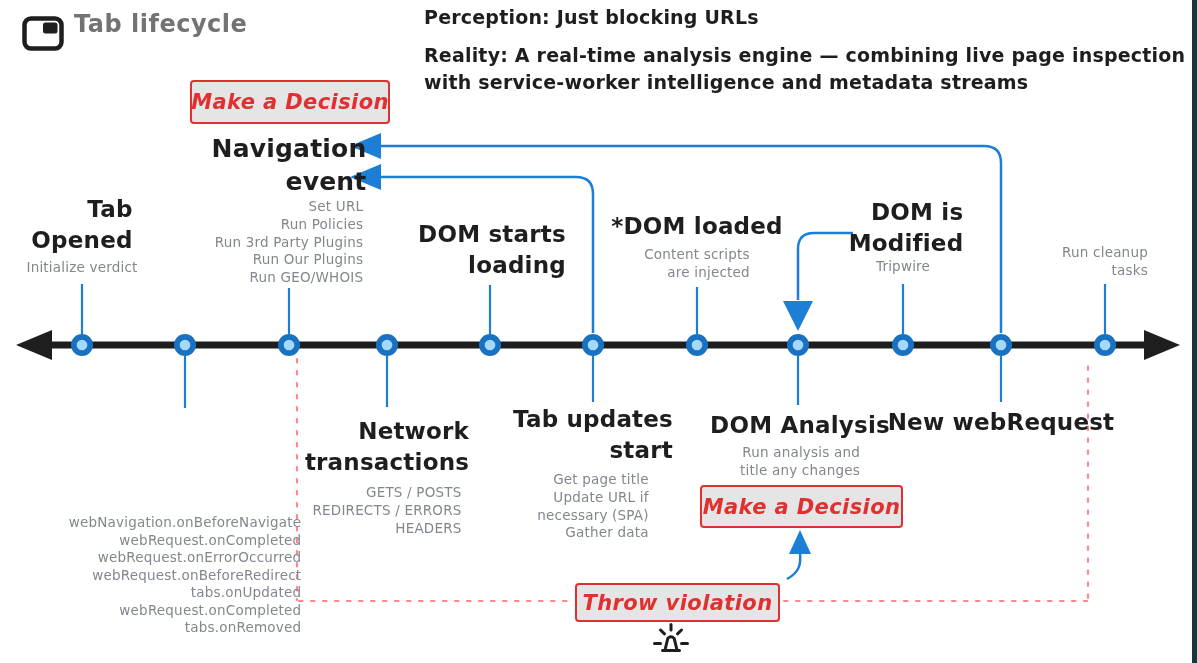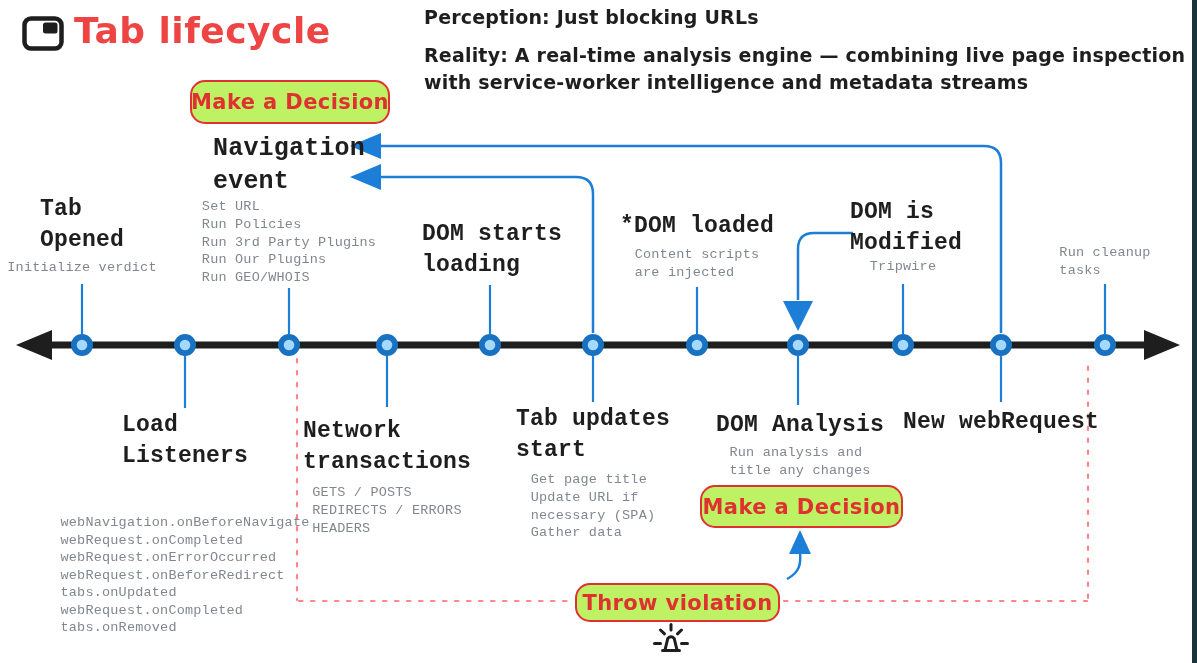--- a/index.html
+++ b/index.html
@@ -1,31 +1,32 @@
 <!DOCTYPE html>
 <html><head>
 <meta charset="utf-8">
 <style>
   html,body{margin:0;padding:0;background:#ffffff;}
   #canvas{
     position:relative;width:1197px;height:663px;background:#ffffff;
     overflow:hidden;font-family:"DejaVu Sans","Liberation Sans",sans-serif;color:#1e1e1e;
   }
   .abs{position:absolute;}
-  .centered{transform:translateX(-50%);text-align:left;white-space:pre-line;width:max-content;font-family:Liberation Mono, monospace;}
+  .centered{transform:translateX(-50%);text-align:right;white-space:pre-line;width:max-content;}
   .title-lbl{font-size:23px;font-weight:600;line-height:1.33;color:#1e1e1e;letter-spacing:.2px;}
   .title-lbl.big{font-size:25px;}
   .note-lbl{font-size:13.5px;font-weight:500;line-height:1.32;color:#82878f;letter-spacing:.2px;}
-  .hdr-title{font-size:36px;font-weight:600;letter-spacing:.5px;color:#ef4444;white-space:nowrap;}
+  .hdr-title{font-size:24px;font-weight:600;letter-spacing:.5px;color:#737373;white-space:nowrap;}
   .hdr-note{font-size:19px;font-weight:600;line-height:1.42;color:#1e1e1e;white-space:pre-line;letter-spacing:.2px;}
   .pill{
     display:flex;align-items:center;justify-content:center;
-    border:2.2px solid #e03131;border-radius:15px;background:#bef264;
+    border:2.2px solid #e03131;border-radius:4px;background:#e5e5e5;
     color:#e03131;font-size:21px;font-weight:700;letter-spacing:.4px;white-space:nowrap;
     box-sizing:border-box;
+    font-style:italic;
   }
   .edge-strip{position:absolute;top:0;right:0;width:5px;height:663px;background:#1b333b;}
   svg{display:block;}
 </style>
 </head>
 <body>
 
 <div id="canvas">
 
   <svg class="abs" style="left:0;top:0;" width="1197" height="663" viewBox="0 0 1197 663">
@@ -130,22 +131,20 @@
   <div class="abs centered note-lbl" style="left:697px;top:246px;">Content scripts
 are injected</div>
 
   <div class="abs centered title-lbl" style="left:906px;top:197px;">DOM is
 Modified</div>
   <div class="abs centered note-lbl" style="left:903px;top:258px;">Tripwire</div>
 
   <div class="abs centered note-lbl" style="left:1105px;top:244px;">Run cleanup
 tasks</div>
 
-  <div class="abs centered title-lbl" style="left:185px;top:410px;">Load
-Listeners</div>
   <div class="abs centered note-lbl" style="left:185px;top:478px;line-height:1.3;margin-top:36px;">webNavigation.onBeforeNavigate
 webRequest.onCompleted
 webRequest.onErrorOccurred
 webRequest.onBeforeRedirect
 tabs.onUpdated
 webRequest.onCompleted
 tabs.onRemoved</div>
 
   <div class="abs centered title-lbl" style="left:387px;top:416px;">Network
 transactions</div>

